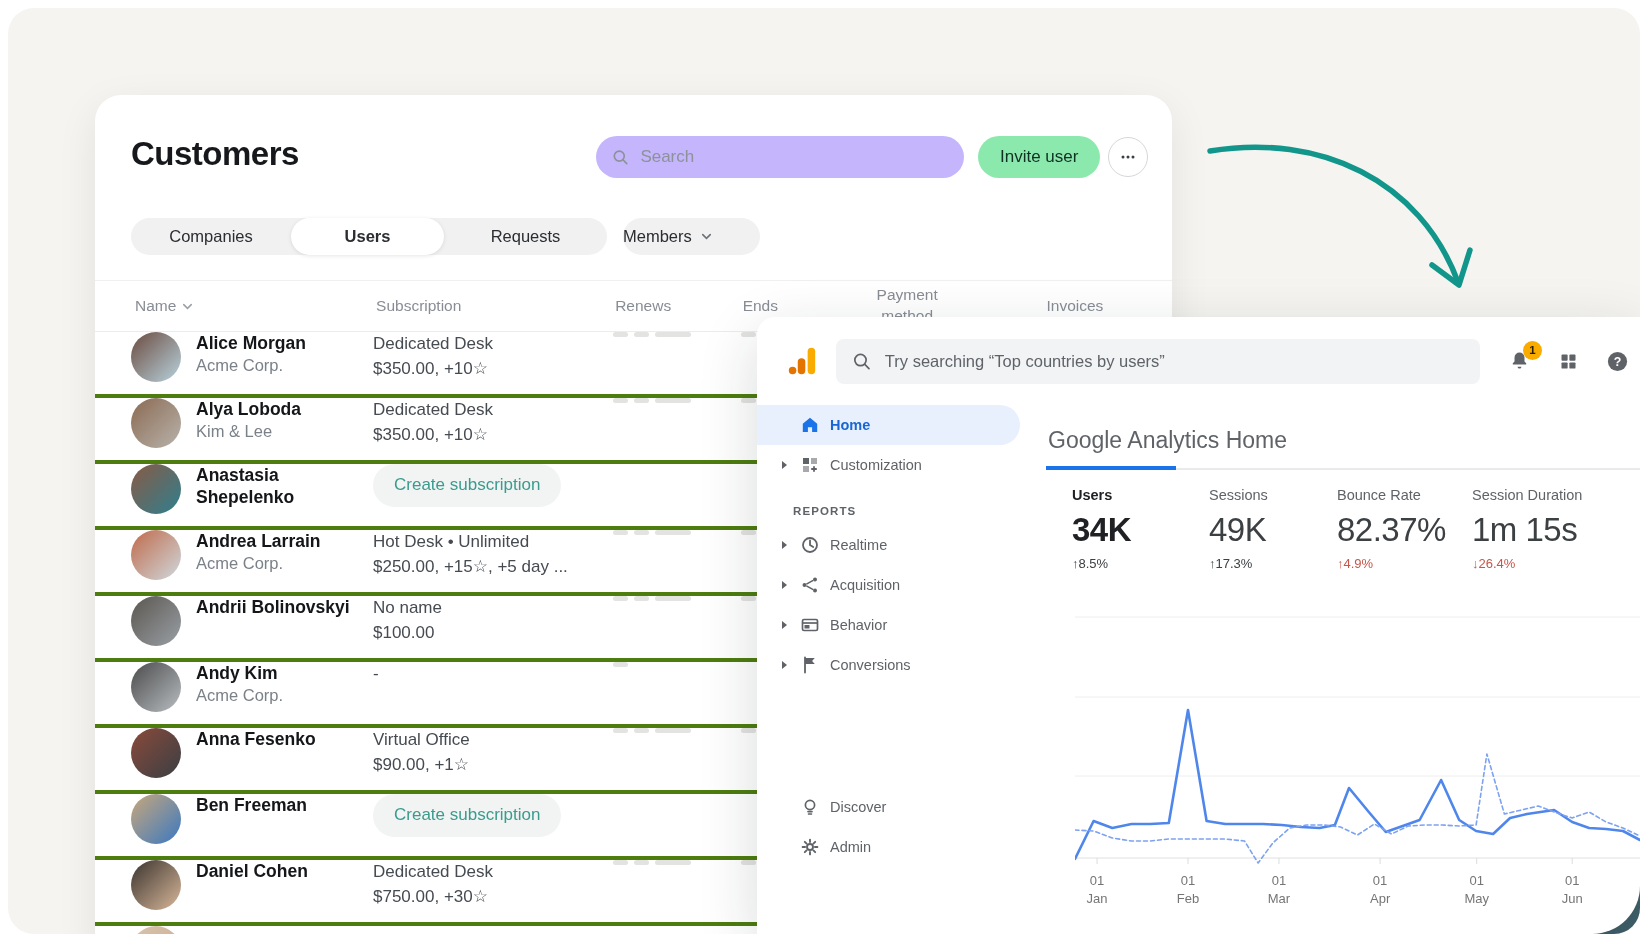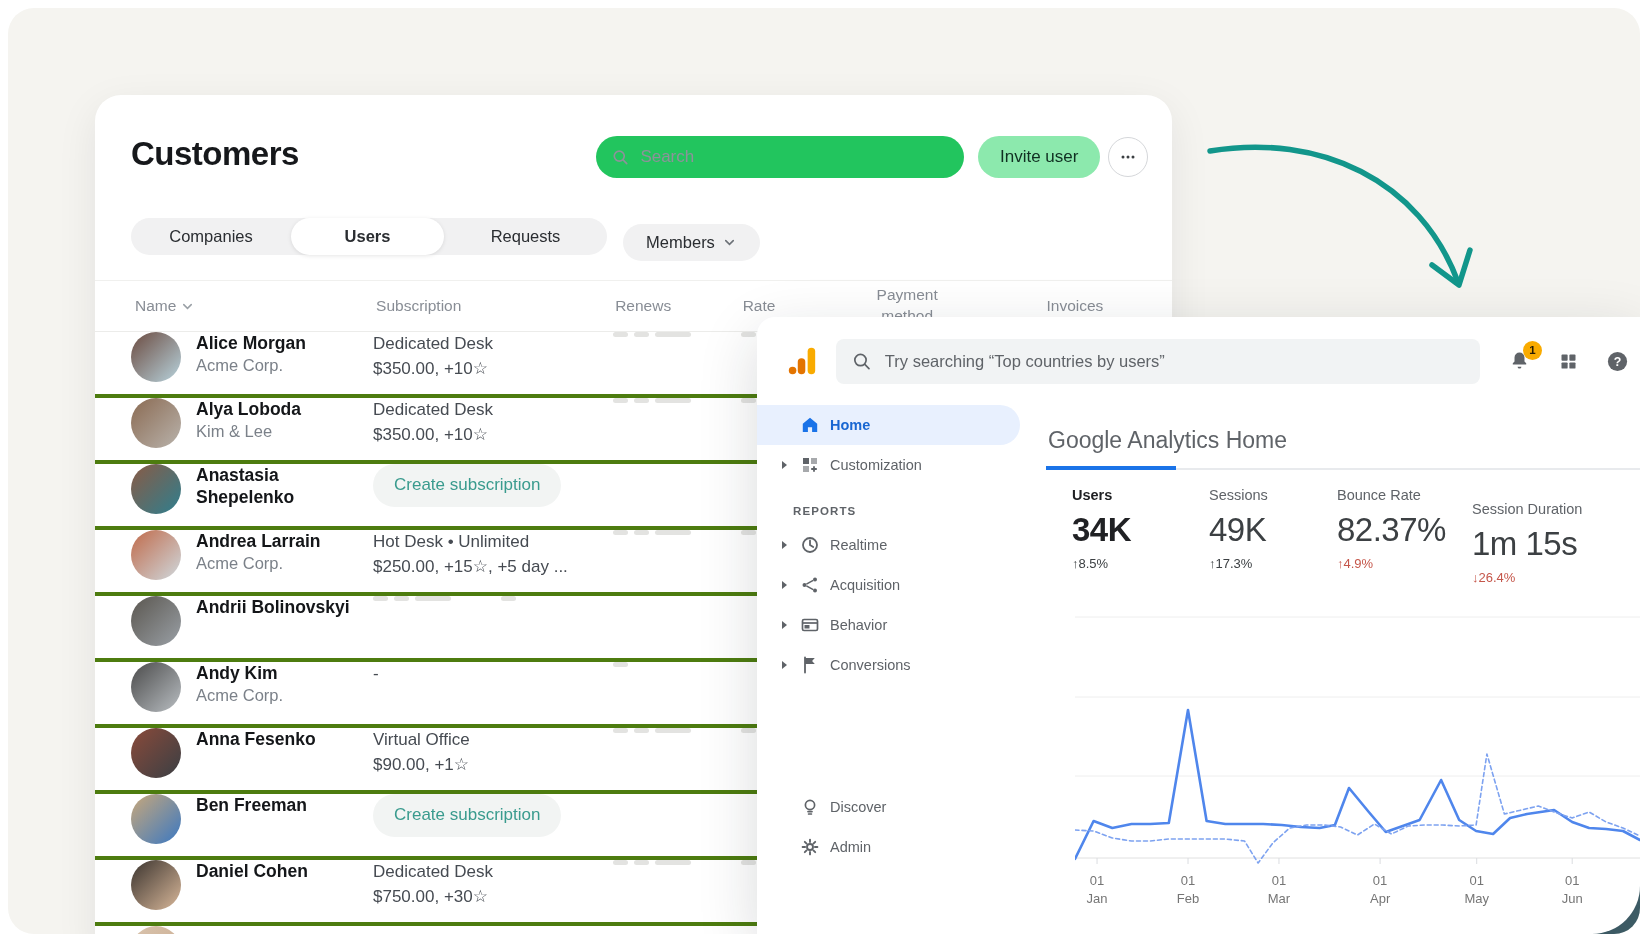--- a/index.html
+++ b/index.html
@@ -2,29 +2,29 @@
 <html><head>
 <meta charset="utf-8">
 <style>
   html,body{margin:0;padding:0;}
   body{width:1648px;height:940px;background:#ffffff;font-family:"Liberation Sans","DejaVu Sans",sans-serif;overflow:hidden;position:relative;}
   .stage{position:absolute;left:8px;top:8px;right:8px;bottom:6px;background:#f5f4f0;border-radius:26px;overflow:hidden;}
   .card{position:absolute;background:#fff;}
   
   .customers{left:87px;top:87px;width:1077px;height:870px;border-radius:26px;box-shadow:0 12px 40px rgba(25,28,35,.08);z-index:10;}
   .c-title{position:absolute;left:36px;top:40px;font-size:33px;font-weight:800;color:#16181b;letter-spacing:-.5px;}
-  .c-search{position:absolute;left:501px;top:41px;width:368px;height:42px;background:#22c55e;border-radius:21px;display:flex;align-items:center;padding:0 16px;box-sizing:border-box;color:#8d929a;}
+  .c-search{position:absolute;left:501px;top:41px;width:368px;height:42px;background:#c4b5fd;border-radius:21px;display:flex;align-items:center;padding:0 16px;box-sizing:border-box;color:#8d929a;}
   .c-search input{border:0;background:transparent;outline:none;font-size:17px;color:#45494f;width:100%;margin-left:10px;font-family:inherit;}
   .c-search input::placeholder{color:#8d929a;}
   .invite{position:absolute;left:883px;top:41px;height:42px;padding:0 22px;background:#8ce9ad;border:0;border-radius:21px;font-size:17px;color:#103022;font-family:inherit;display:flex;align-items:center;cursor:pointer;}
   .more-btn{position:absolute;left:1013px;top:42px;width:40px;height:40px;border-radius:50%;border:1.6px solid #d5d7da;background:#fff;display:flex;align-items:center;justify-content:center;color:#3c4043;cursor:pointer;box-sizing:border-box;}
   .tabs{position:absolute;left:36px;top:123px;height:37px;background:#f1f1f2;border-radius:19px;display:flex;}
   .tab{height:37px;display:flex;align-items:center;justify-content:center;font-size:16.5px;color:#2a2d31;border-radius:19px;cursor:pointer;}
   .tab.active{background:#fff;box-shadow:0 1px 4px rgba(0,0,0,.10);font-weight:700;}
-  .members{position:absolute;left:528px;top:123px;height:37px;width:137px;background:#f1f1f2;border-radius:19px;display:flex;align-items:center;justify-content:center;gap:7px;font-size:16.5px;color:#2a2d31;cursor:pointer;margin-top:6px;}
+  .members{position:absolute;left:528px;top:123px;height:37px;width:137px;background:#f1f1f2;border-radius:19px;display:flex;align-items:center;gap:7px;font-size:16.5px;color:#2a2d31;cursor:pointer;}
   .members .chev{color:#707necessary577;}
   .thead{position:absolute;left:0;right:0;top:185px;height:52px;border-top:1px solid #f0f0ee;border-bottom:1px solid #ececea;display:flex;align-items:center;padding-left:40px;box-sizing:border-box;color:#888d95;font-size:15.5px;}
   .th{display:flex;align-items:center;gap:4px;}
   .th .wrapcol{width:78px;line-height:1.35;text-align:center;}
   .tbody{position:absolute;left:0;right:0;top:237px;}
   .row{height:66px;border-bottom:4px solid #4d7c0f;display:flex;align-items:flex-start;padding-left:36px;box-sizing:border-box;cursor:pointer;}
   .avatar{width:50px;height:50px;border-radius:50%;flex:0 0 50px;margin-right:15px;}
   .ncol{width:177px;box-sizing:border-box;padding-right:12px;}
   .nm{font-size:17.5px;font-weight:700;color:#141619;line-height:1.28;}
   .co{font-size:16.5px;color:#7b8189;margin-top:2px;}
@@ -124,21 +124,21 @@
             <path d="M4 6l4 4 4-4" fill="none" stroke="#9aa0a6" stroke-width="1.6" stroke-linecap="round"></path>
           </svg>
         </div>
         <div class="th" style="width: 240px; box-sizing: border-box;">
           <span>Subscription</span>
         </div>
         <div class="th" style="width: 128px; box-sizing: border-box;">
           <span>Renews</span>
         </div>
         <div class="th" style="width: 126px; box-sizing: border-box;">
-          <span>Rate</span>
+          <span>Ends</span>
         </div>
         <div class="th" style="width: 179px; box-sizing: border-box;">
           <span class="wrapcol">Payment method</span>
         </div>
         <div class="th" style="width: 126px; box-sizing: border-box;">
           <span>Invoices</span>
         </div>
       </div>
     <div class="tbody">
         <div class="row">
@@ -204,20 +204,24 @@
             <span class="dash" style="width:36px"></span>
           </div>
           <div class="ecol">
             <span class="dash" style="width:15px"></span>
           </div>
         </div>
         <div class="row">
           <div class="avatar" style="background:linear-gradient(135deg,#5a564f,#9aa0a6)"></div>
           <div class="ncol">
             <div class="nm">Andrii Bolinovskyi</div>
+          </div>
+          <div class="scol">
+            <div>No name</div>
+            <div>$100.00</div>
           </div>
           <div class="rcol">
             <span class="dash" style="width:15px"></span>
             <span class="dash" style="width:15px"></span>
             <span class="dash" style="width:36px"></span>
           </div>
           <div class="ecol">
             <span class="dash" style="width:15px"></span>
           </div>
         </div>
@@ -426,21 +430,21 @@
         <div class="stat" style="width: 128px;">
           <div class="slbl">Sessions</div>
     <div class="sval">49K</div>
     <div class="sdel dark">↑17.3%</div>
         </div>
         <div class="stat" style="width: 135px;">
           <div class="slbl">Bounce Rate</div>
     <div class="sval">82.37%</div>
     <div class="sdel red">↑4.9%</div>
         </div>
-        <div class="stat" style="width: 170px; margin-top: 14px;">
+        <div class="stat" style="width: 170px;">
           <div class="slbl">Session Duration</div>
     <div class="sval">1m 15s</div>
     <div class="sdel red">↓26.4%</div>
         </div>
       </div>
 
     <div class="chart"><svg width="565" height="285" viewBox="0 0 565 285">
           <line x1="0" y1="37" x2="565" y2="37" stroke="#eeeeee" stroke-width="1"></line>
           <line x1="0" y1="117" x2="565" y2="117" stroke="#eeeeee" stroke-width="1"></line>
           <line x1="0" y1="196" x2="565" y2="196" stroke="#eeeeee" stroke-width="1"></line>

